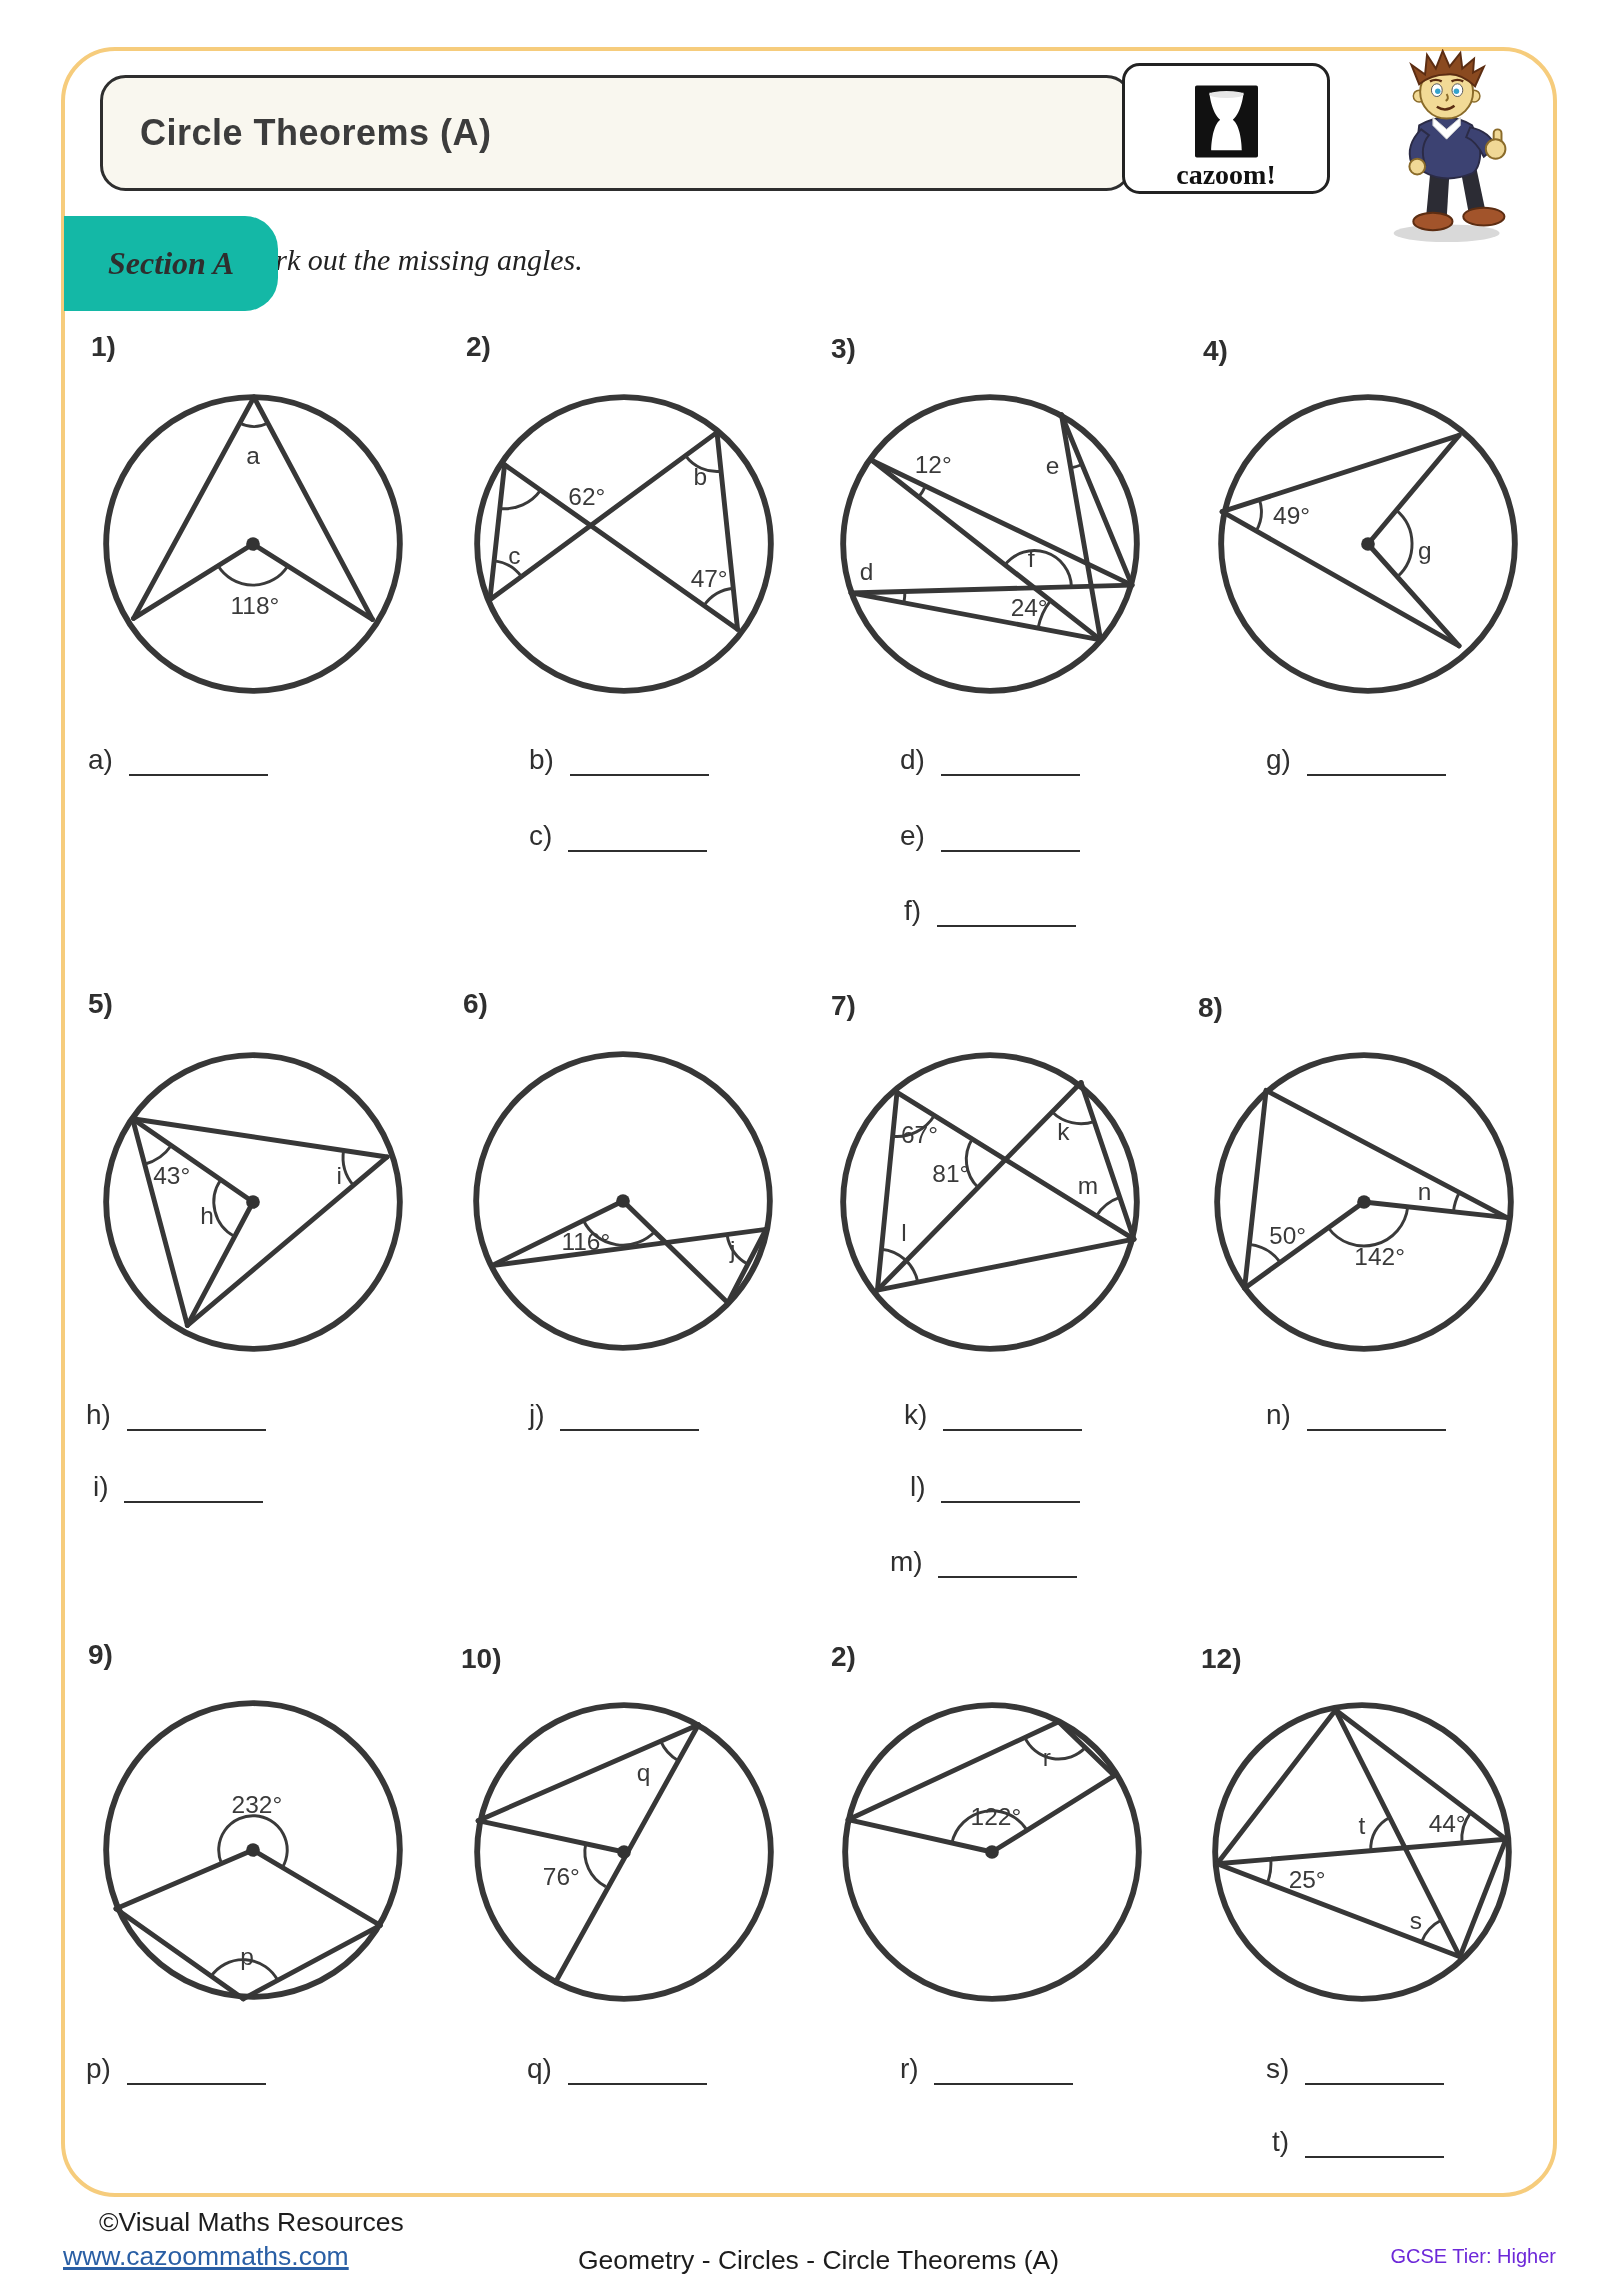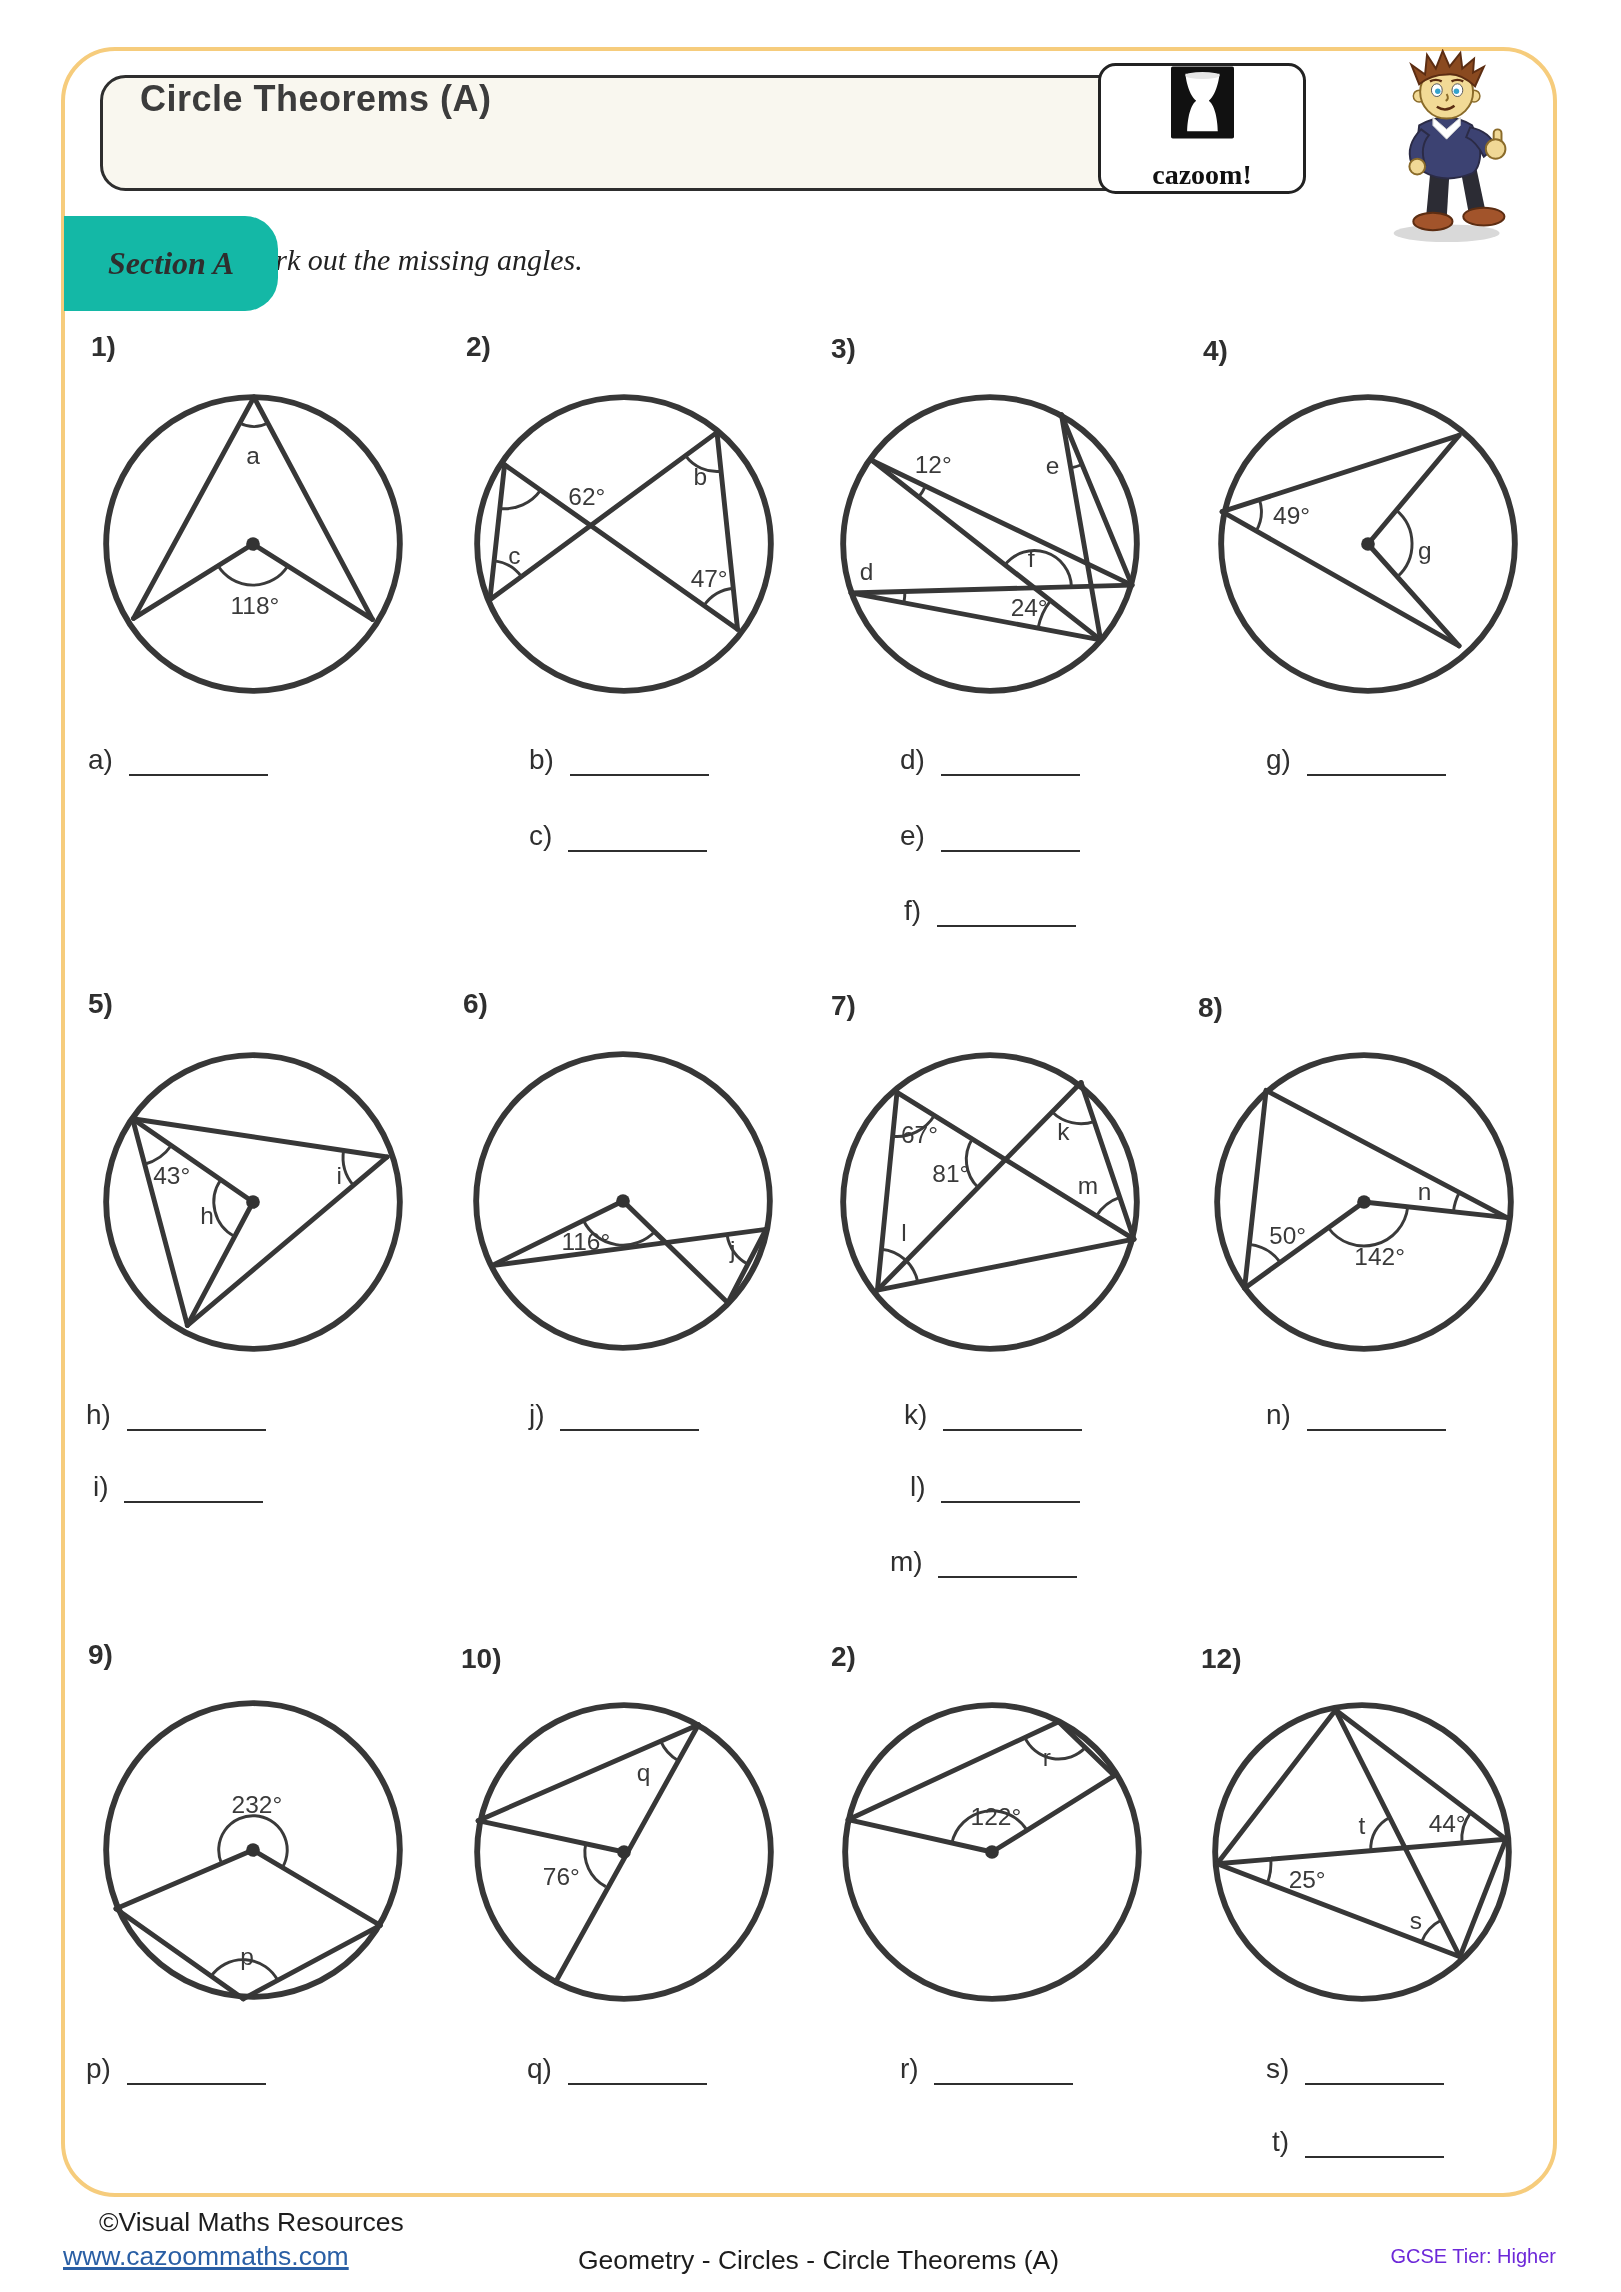--- a/index.html
+++ b/index.html
@@ -2,26 +2,26 @@
 <html><head>
 <meta charset="utf-8">
 <style>
   html,body{margin:0;padding:0;background:#fff;}
   .page{position:relative;width:1621px;height:2293px;background:#ffffff;
         font-family:"Liberation Sans",sans-serif;overflow:hidden;}
   .frame{position:absolute;left:61px;top:47px;width:1488px;height:2142px;
          border:4.9px solid #f6cc7c;border-radius:54px;}
   .titlebox{position:absolute;left:100px;top:75px;width:1032px;height:116px;
             background:#f9f7ef;border:3.9px solid #2e2e2e;border-radius:25.5px;
-            display:flex;align-items:flex-start;padding-left:37px;box-sizing:border-box;}
+            display:flex;align-items:center;padding-left:37px;box-sizing:border-box;}
   .titlebox h1{font-size:36px;font-weight:bold;color:#3c3c3c;margin:0;letter-spacing:0.5px;
                font-family:"Liberation Sans",sans-serif;}
-  .logobox{position:absolute;left:1098px;top:63px;width:208px;height:131px;background:#ffffff;
+  .logobox{position:absolute;left:1122px;top:63px;width:208px;height:131px;background:#ffffff;
            border:3.9px solid #222;border-radius:17.6px;box-sizing:border-box;
-           display:flex;flex-direction:column;align-items:center;justify-content:space-between;gap:1px;}
+           display:flex;flex-direction:column;align-items:center;justify-content:flex-end;gap:1px;}
   .logobox .word{font-family:"Liberation Serif",serif;font-weight:bold;font-size:28px;color:#111;}
   .badge{position:absolute;left:64px;top:216px;width:214px;height:95px;background:#14b8a6;
          border-radius:0 33px 33px 0;display:flex;align-items:center;justify-content:center;z-index:3;}
   .badge span{font-family:"Liberation Serif",serif;font-style:italic;font-weight:bold;
               font-size:32px;color:#2e2e2e;}
   .instruction{position:absolute;left:238px;top:243px;font-family:"Liberation Serif",serif;
                font-style:italic;font-size:30px;color:#222;}
   .pnum{position:absolute;font-size:28px;font-weight:600;color:#2f2f2f;}
   .diagram{position:absolute;}
   .diagram .rim{fill:none;stroke:#373737;stroke-width:6;}

